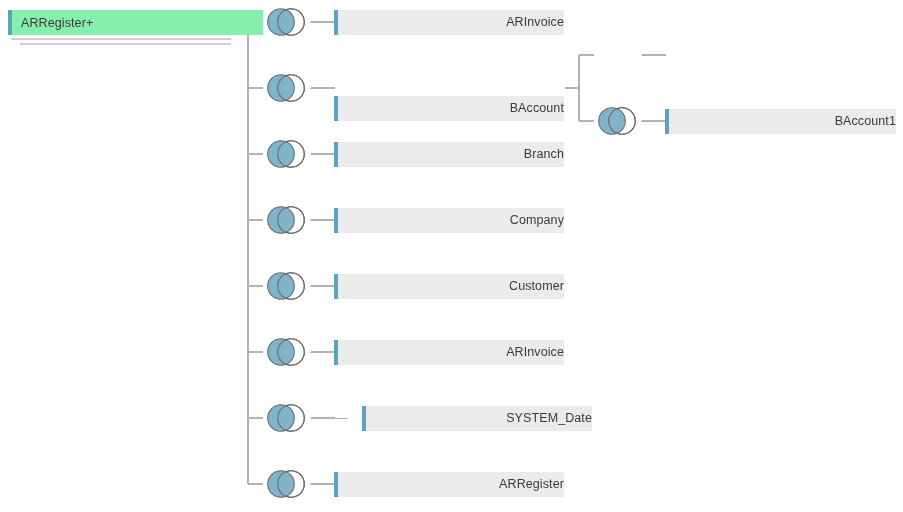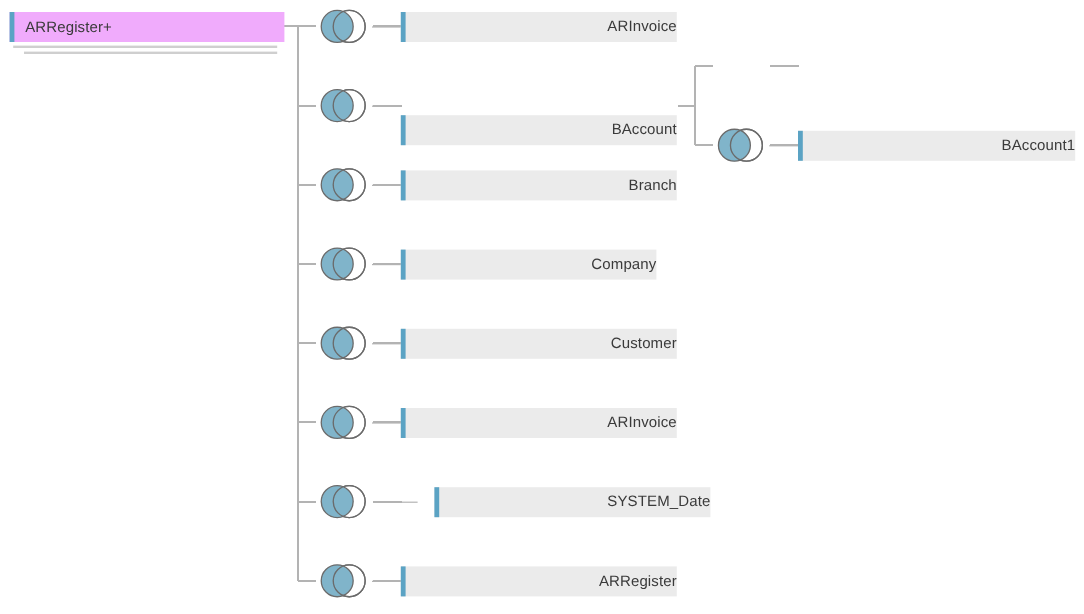--- a/index.html
+++ b/index.html
@@ -31,23 +31,23 @@
     width: 903px;
     height: 512px;
     pointer-events: none;
   }
 
   
   .root-node {
     position: absolute;
     left: 8px;
     top: 10px;
-    width: 229px;
-    height: 25px;
-    background: #f0abfc;
+    width: 255px;
+    height: 25px;
+    background: #86efac;
     display: flex;
     align-items: center;
   }
   .root-accent {
     width: 4px;
     height: 25px;
     background: #5ba3c4;
     flex: 0 0 4px;
   }
   .root-label {
@@ -200,21 +200,21 @@
     </div>
   </div>
 
   <div class="node-row" style="left:262px; top:203px;">
     <svg class="venn-icon" viewBox="0 0 48 30" xmlns="http://www.w3.org/2000/svg">
       <circle cx="29" cy="15" r="13.3" fill="#ffffff" stroke="#6b6b6b" stroke-width="1.1"></circle>
       <circle cx="19" cy="15" r="13.3" fill="#79b0c7" fill-opacity="0.95" stroke="#6b6b6b" stroke-width="1.1"></circle>
       <circle cx="29" cy="15" r="13.3" fill="none" stroke="#6b6b6b" stroke-width="1.1"></circle>
     </svg>
     <div class="icon-gap" style="width:24px;"></div>
-    <div class="node-bar" style="width:213px;">
+    <div class="node-bar" style="width:230px;">
       <div class="node-accent"></div>
       <span class="node-label">Company</span>
     </div>
   </div>
 
   <div class="node-row" style="left:262px; top:269px;">
     <svg class="venn-icon" viewBox="0 0 48 30" xmlns="http://www.w3.org/2000/svg">
       <circle cx="29" cy="15" r="13.3" fill="#ffffff" stroke="#6b6b6b" stroke-width="1.1"></circle>
       <circle cx="19" cy="15" r="13.3" fill="#79b0c7" fill-opacity="0.95" stroke="#6b6b6b" stroke-width="1.1"></circle>
       <circle cx="29" cy="15" r="13.3" fill="none" stroke="#6b6b6b" stroke-width="1.1"></circle>

